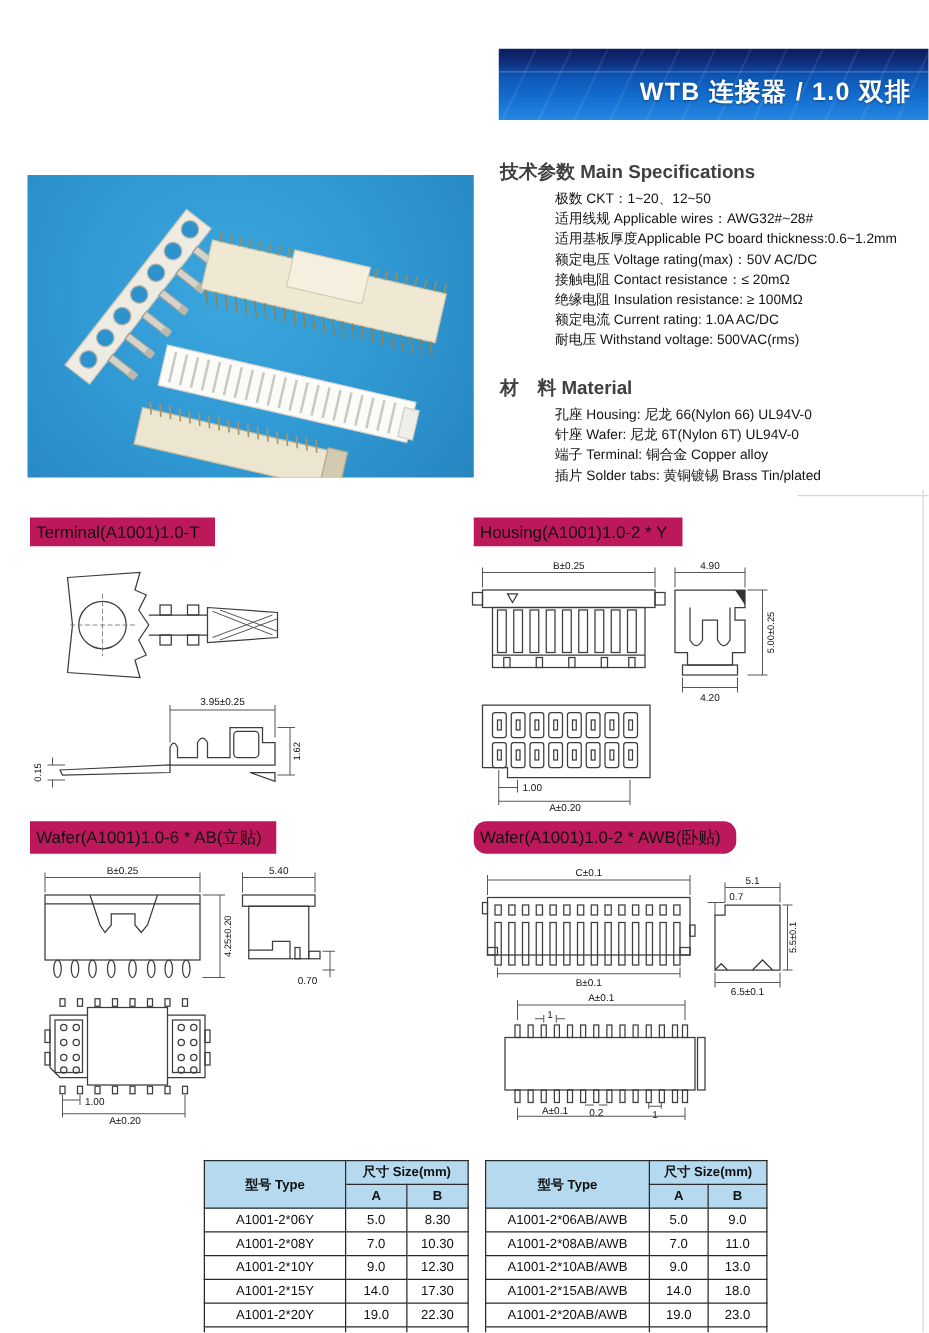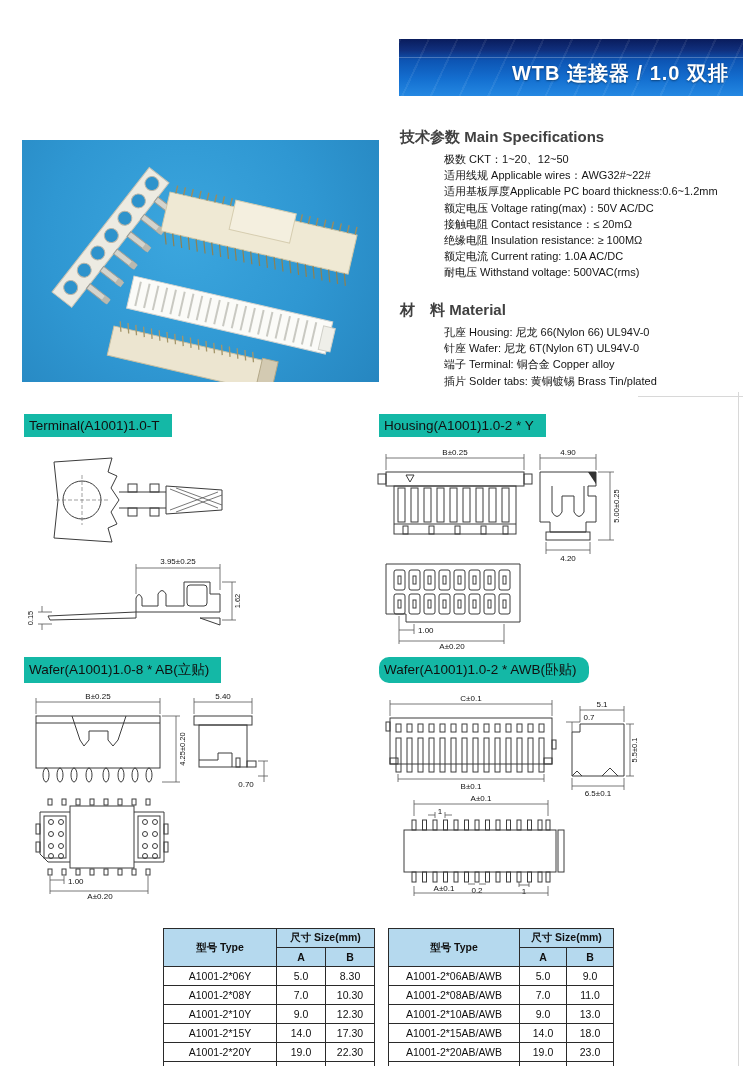--- a/index.html
+++ b/index.html
@@ -37,21 +37,21 @@
   .material { position:absolute; left:400px; top:301px; width:340px; }
   .blue-heading {
     color:#404040; font-size:15px; font-weight:bold; margin:0 0 4px 0; white-space:nowrap;
   }
   .spec-lines div, .mat-lines div {
     font-size:11px; line-height:16.2px; color:#141414; white-space:nowrap;margin-left:44px;
   }
 
   
   .sec-title {
-    position:absolute; background:#14b8a6; color:#101010;
+    position:absolute; background:#be185d; color:#101010;
     font-size:13.5px; padding:4px 12px 4px 5px; white-space:nowrap;
   }
   .t-terminal { left:24px;  top:414px; }
   .t-housing  { left:379px; top:414px; }
   .t-waferab  { left:24px;  top:657px; }
   .t-waferawb { left:379px; top:657px;border-radius:10px; }
 
   
   .drawing { position:absolute; }
   .d-terminal { left:24px;  top:448px; width:232px; height:196px; }
@@ -223,21 +223,21 @@
         </g>
         <rect x="152" y="-2" width="16" height="34" fill="#d3cab2" stroke="#b3a888"></rect>
       </g>
     </svg>
   </div>
 
   <div class="specs">
     <div class="blue-heading">技术参数 Main Specifications</div>
     <div class="spec-lines">
         <div>极数 CKT：1~20、12~50</div>
-        <div>适用线规 Applicable wires：AWG32#~22#</div>
+        <div>适用线规 Applicable wires：AWG32#~28#</div>
         <div>适用基板厚度Applicable PC board thickness:0.6~1.2mm</div>
         <div>额定电压 Voltage rating(max)：50V AC/DC</div>
         <div>接触电阻 Contact resistance：≤ 20mΩ</div>
         <div>绝缘电阻 Insulation resistance: ≥ 100MΩ</div>
         <div>额定电流 Current rating: 1.0A AC/DC</div>
         <div>耐电压 Withstand voltage: 500VAC(rms)</div>
       </div>
   </div>
 
   <div class="material">
@@ -245,21 +245,21 @@
     <div class="mat-lines">
         <div>孔座 Housing: 尼龙 66(Nylon 66) UL94V-0</div>
         <div>针座 Wafer: 尼龙 6T(Nylon 6T) UL94V-0</div>
         <div>端子 Terminal: 铜合金 Copper alloy</div>
         <div>插片 Solder tabs: 黄铜镀锡 Brass Tin/plated</div>
       </div>
   </div>
 
   <div class="sec-title t-terminal">Terminal(A1001)1.0-T</div>
   <div class="sec-title t-housing">Housing(A1001)1.0-2 * Y</div>
-  <div class="sec-title t-waferab">Wafer(A1001)1.0-8 * AB(立贴)</div>
+  <div class="sec-title t-waferab">Wafer(A1001)1.0-6 * AB(立贴)</div>
   <div class="sec-title t-waferawb">Wafer(A1001)1.0-2 * AWB(卧贴)</div>
 
   <div class="drawing d-terminal">
     <svg viewBox="0 0 232 196">
 
       <path class="ln" d="M30,14 L88,10 L84,24 L93,28 L87,40 L95,52 L87,64 L93,76 L84,80 L88,94 L30,90 L34,52 Z"></path>
       <circle class="ln" cx="58" cy="52" r="19"></circle>
       <path class="dash" d="M32,52 H86 M58,27 V77"></path>
       <path class="ln" d="M95,44 H142 M95,60 H142"></path>
       <rect class="ln" x="104" y="36" width="9" height="8"></rect>

